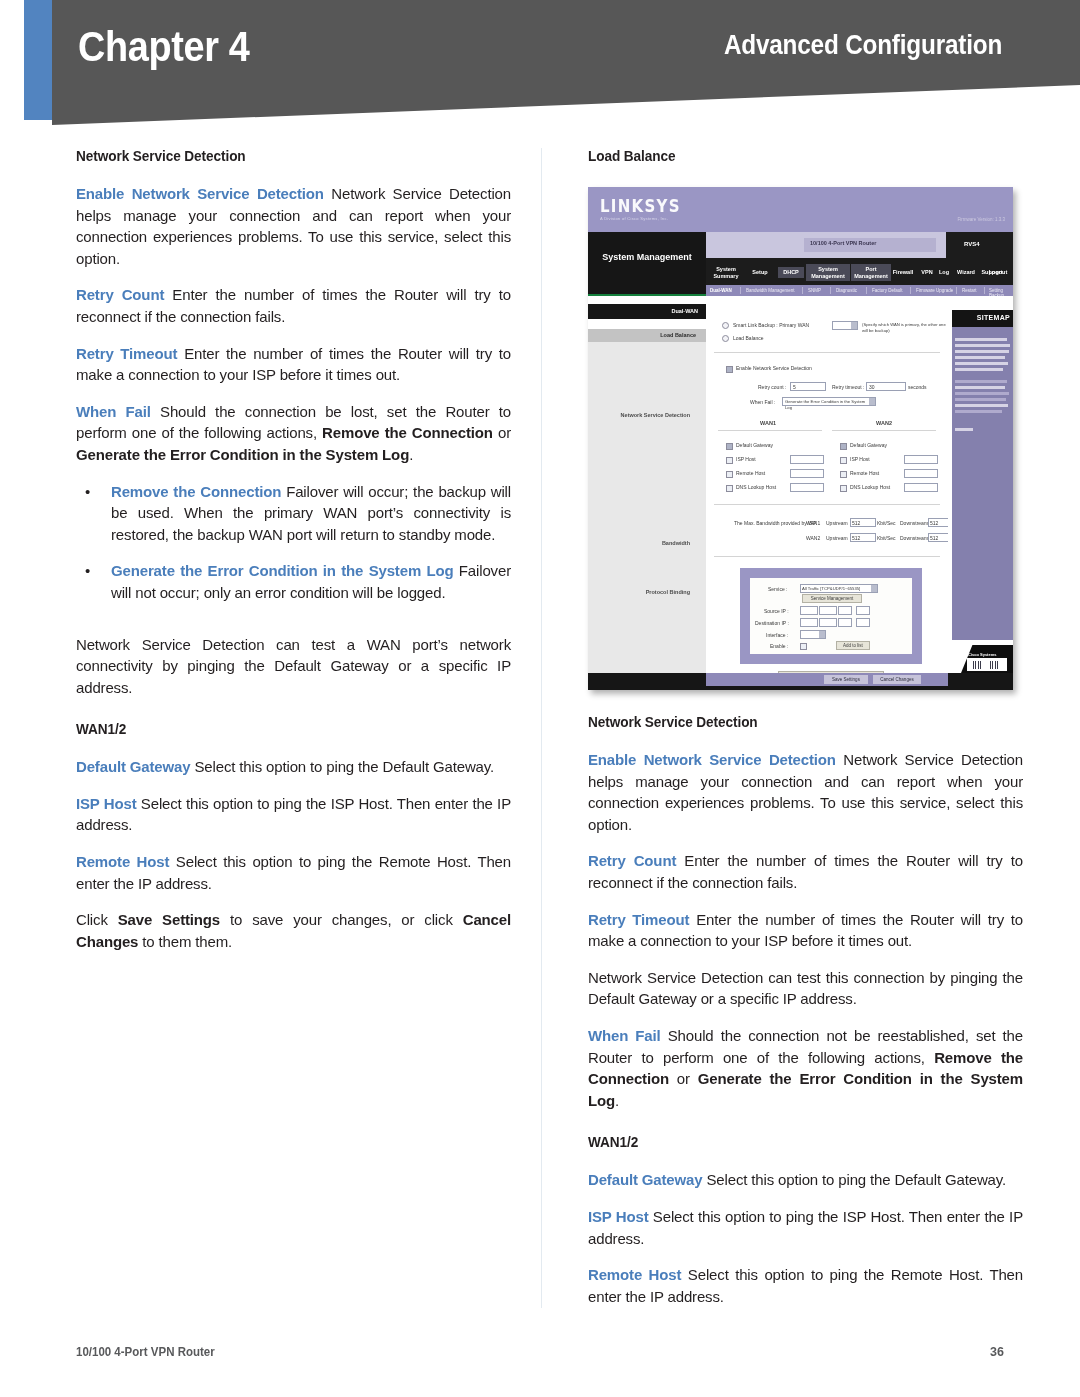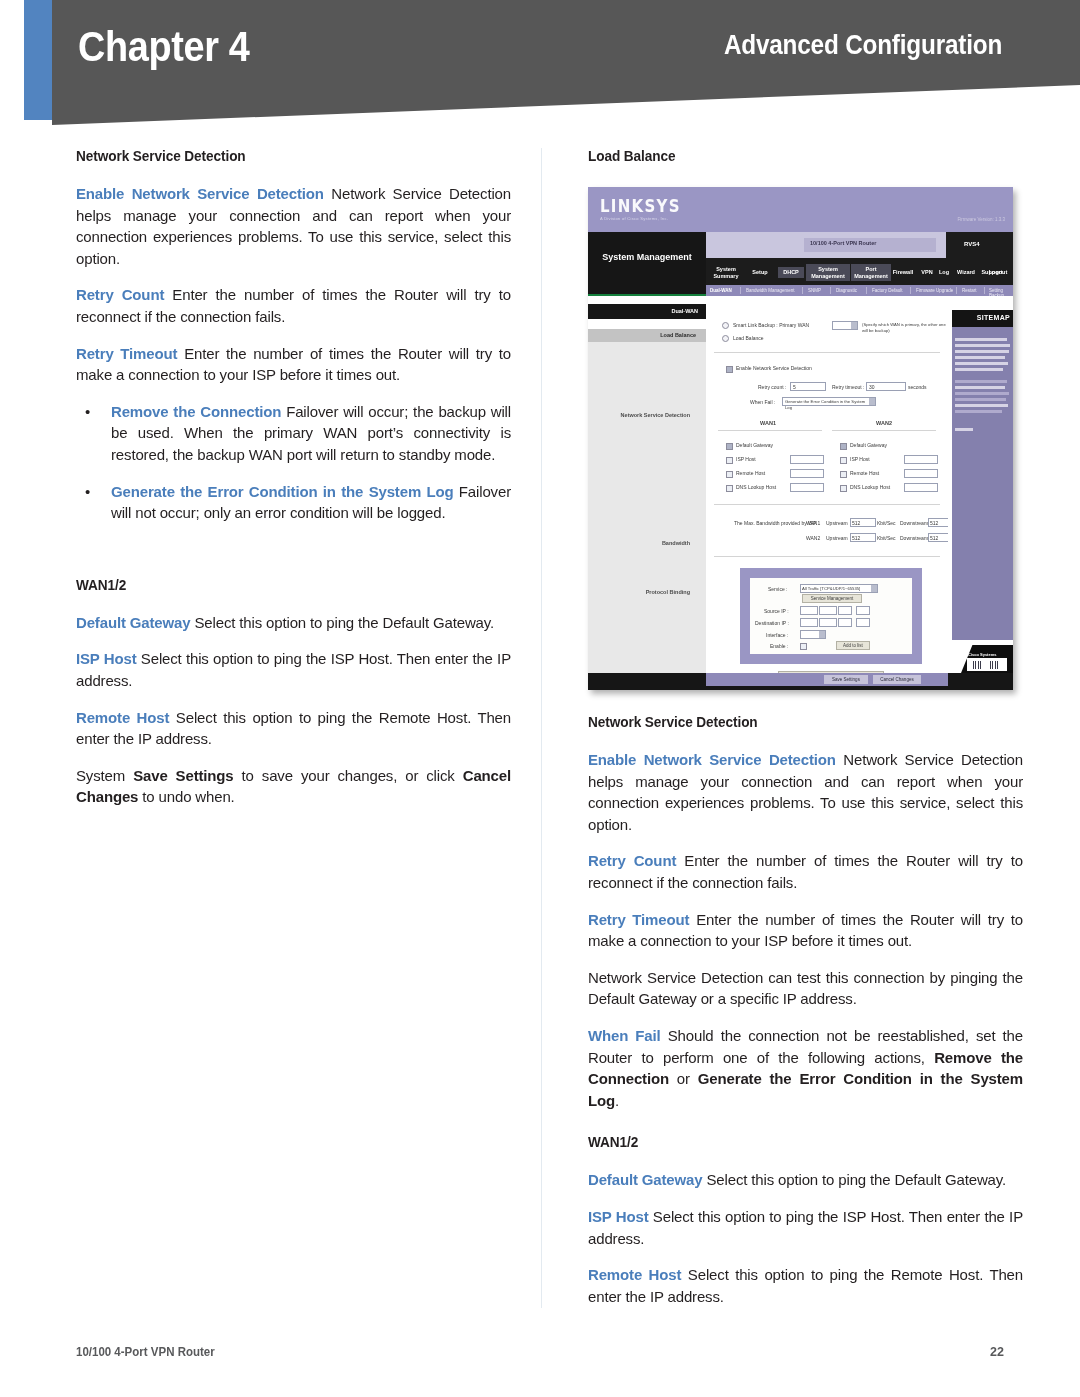--- a/index.html
+++ b/index.html
@@ -453,38 +453,40 @@
   <div class="column" id="left-column">
 
     <h3 class="subhead">Network Service Detection</h3>
 
     <p class="body"><span class="lead">Enable Network Service Detection</span><span> Network Service Detection helps manage your connection and can report when your connection experiences problems. To use this service, select this option.</span></p>
 
     <p class="body"><span class="lead">Retry Count</span><span>  Enter the number of times the Router will try to reconnect if the connection fails.</span></p>
 
     <p class="body"><span class="lead">Retry Timeout</span><span>  Enter the number of times the Router will try to make a connection to your ISP before it times out.</span></p>
 
+    <p class="body"><span class="lead">When Fail</span><span>  Should the connection be lost, set the Router to perform one of the following actions, </span><span class="bold">Remove the Connection</span><span> or </span><span class="bold">Generate the Error Condition in the System Log</span><span>.</span></p>
 
     <ul class="bullets">
       <li><span class="dot">•</span><span class="lead">Remove the Connection</span><span> Failover will occur; the backup will be used. When the primary WAN port’s connectivity is restored, the backup WAN port will return to standby mode.</span></li>
       <li><span class="dot">•</span><span class="lead">Generate the Error Condition in the System Log</span><span> Failover will not occur; only an error condition will be logged.</span></li>
     </ul>
     <div class="spacer-after-list"></div>
 
+    <p class="body">Network Service Detection can test a WAN port’s network connectivity by pinging the Default Gateway or a specific IP address.</p>
 
     <h3 class="subhead" style="margin-top:23px;">WAN1/2</h3>
 
     <p class="body"><span class="lead">Default Gateway</span><span>  Select this option to ping the Default Gateway.</span></p>
 
     <p class="body"><span class="lead">ISP Host</span><span>  Select this option to ping the ISP Host. Then enter the IP address.</span></p>
 
     <p class="body"><span class="lead">Remote Host</span><span>  Select this option to ping the Remote Host. Then enter the IP address.</span></p>
 
 
-    <p class="body last"><span>System </span><span class="bold">Save Settings</span><span> to save your changes, or click </span><span class="bold">Cancel Changes</span><span> to undo when.</span></p>
+    <p class="body last"><span>Click </span><span class="bold">Save Settings</span><span> to save your changes, or click </span><span class="bold">Cancel Changes</span><span> to them them.</span></p>
 
   </div>
 
   <div class="column" id="right-column">
 
     <h3 class="subhead">Load Balance</h3>
 
     <div id="figure-wrap">
       <div id="router-ui">
 
@@ -709,14 +711,14 @@
 
     <p class="body"><span class="lead">ISP Host</span><span>  Select this option to ping the ISP Host. Then enter the IP address.</span></p>
 
     <p class="body last"><span class="lead">Remote Host</span><span>  Select this option to ping the Remote Host. Then enter the IP address.</span></p>
 
   </div>
 </div>
 
 <div id="footer">
   <div id="footer-left">10/100 4-Port VPN Router</div>
-  <div id="footer-right">22</div>
+  <div id="footer-right">36</div>
 </div>
 
 </body></html>

